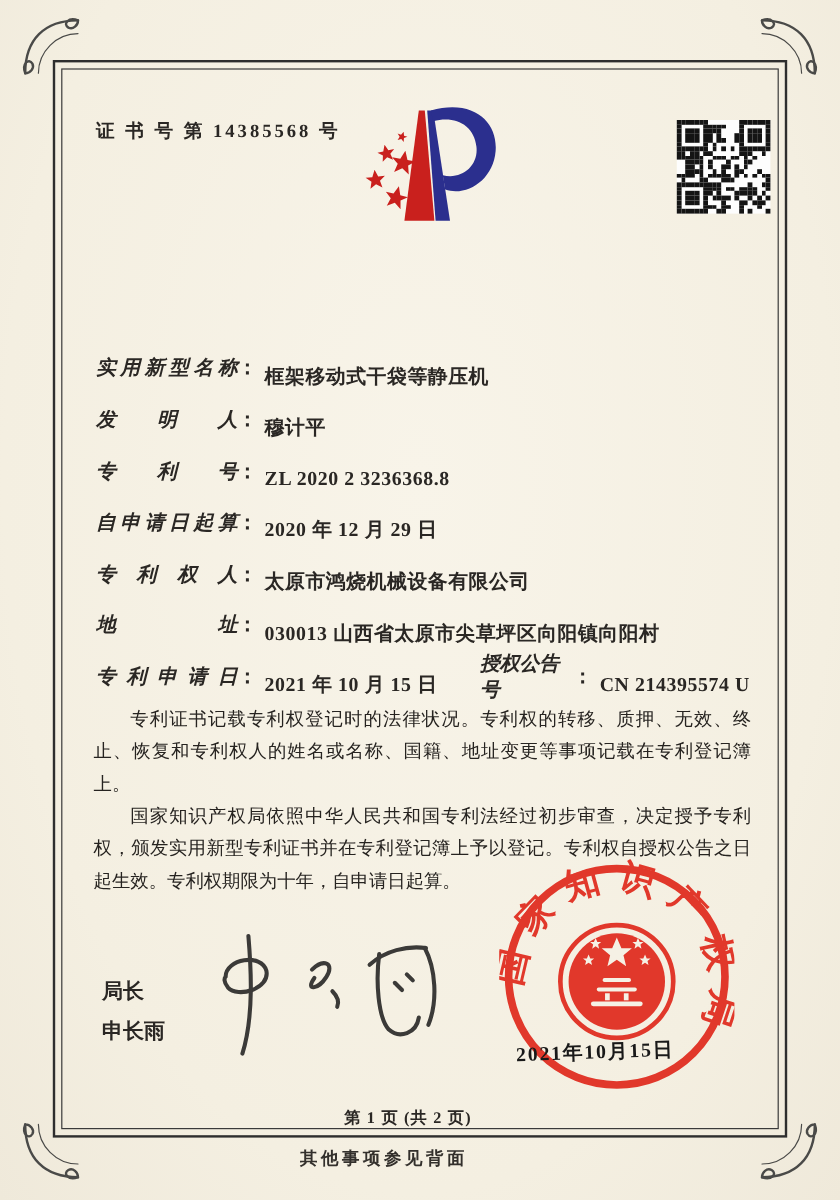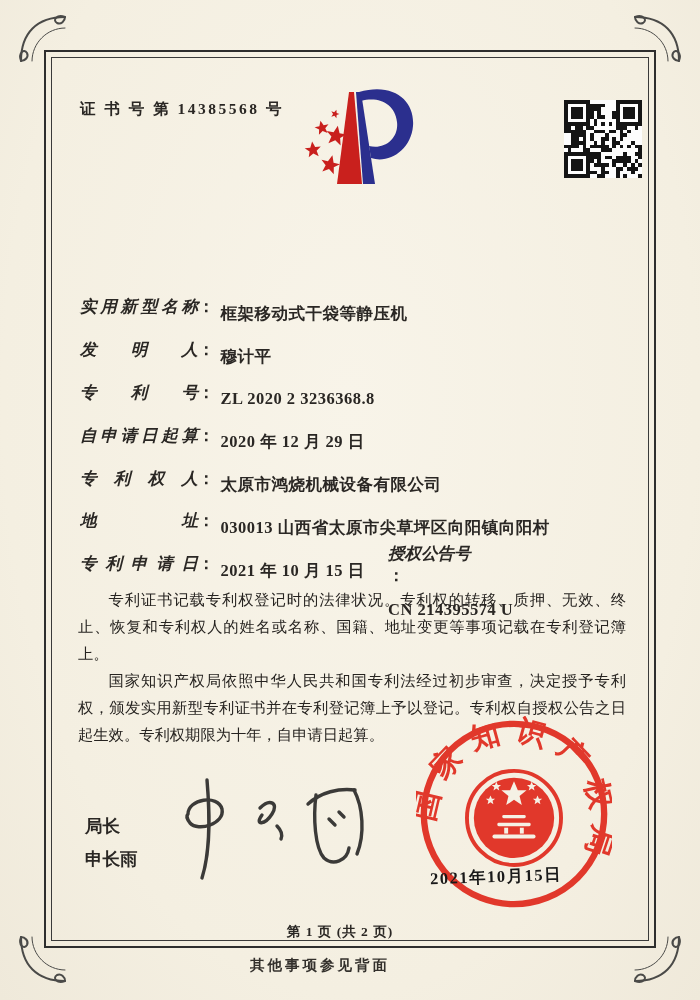--- a/index.html
+++ b/index.html
@@ -29,21 +29,21 @@
       display:grid;grid-template-columns:repeat(21,1fr);grid-template-rows:repeat(21,1fr);}
   .qr div.on{background:#141414;}
   .title{position:absolute;left:0;right:0;top:206px;margin:0;text-align:center;
       font-size:35px;font-weight:700;letter-spacing:9px;color:#1f1d1a;}
   
   .fields{position:absolute;left:80px;top:286px;width:545px;font-size:16.5px;font-weight:600;}
   .row{height:42.8px;display:flex;align-items:center;position:relative;}
   .lbl{display:inline-block;width:118px;text-align:justify;text-align-last:justify;font-style:italic;}
   .colon{margin-right:6px;}
   .val{letter-spacing:.5px;white-space:nowrap;margin-top:13px;}
-  .pair2{position:absolute;left:308px;top:0;height:100%;display:flex;flex-direction:column;}
+  .pair2{position:absolute;left:320px;top:0;height:100%;display:flex;align-items:center;}
   .pair2 .lbl{width:auto;text-align:left;text-align-last:left;}
   
   .bodytext{position:absolute;left:78px;top:586px;width:548px;font-size:15.3px;line-height:27px;
       text-align:justify;color:#262320;font-weight:500;}
   .bodytext p{margin:0;text-indent:2em;}
   
   .signer{position:absolute;left:85px;top:810px;font-size:17.5px;line-height:33px;font-weight:600;}
   .signature{position:absolute;left:158px;top:772px;width:235px;height:115px;}
   
   .seal{position:absolute;left:416px;top:716px;width:196px;height:196px;}

